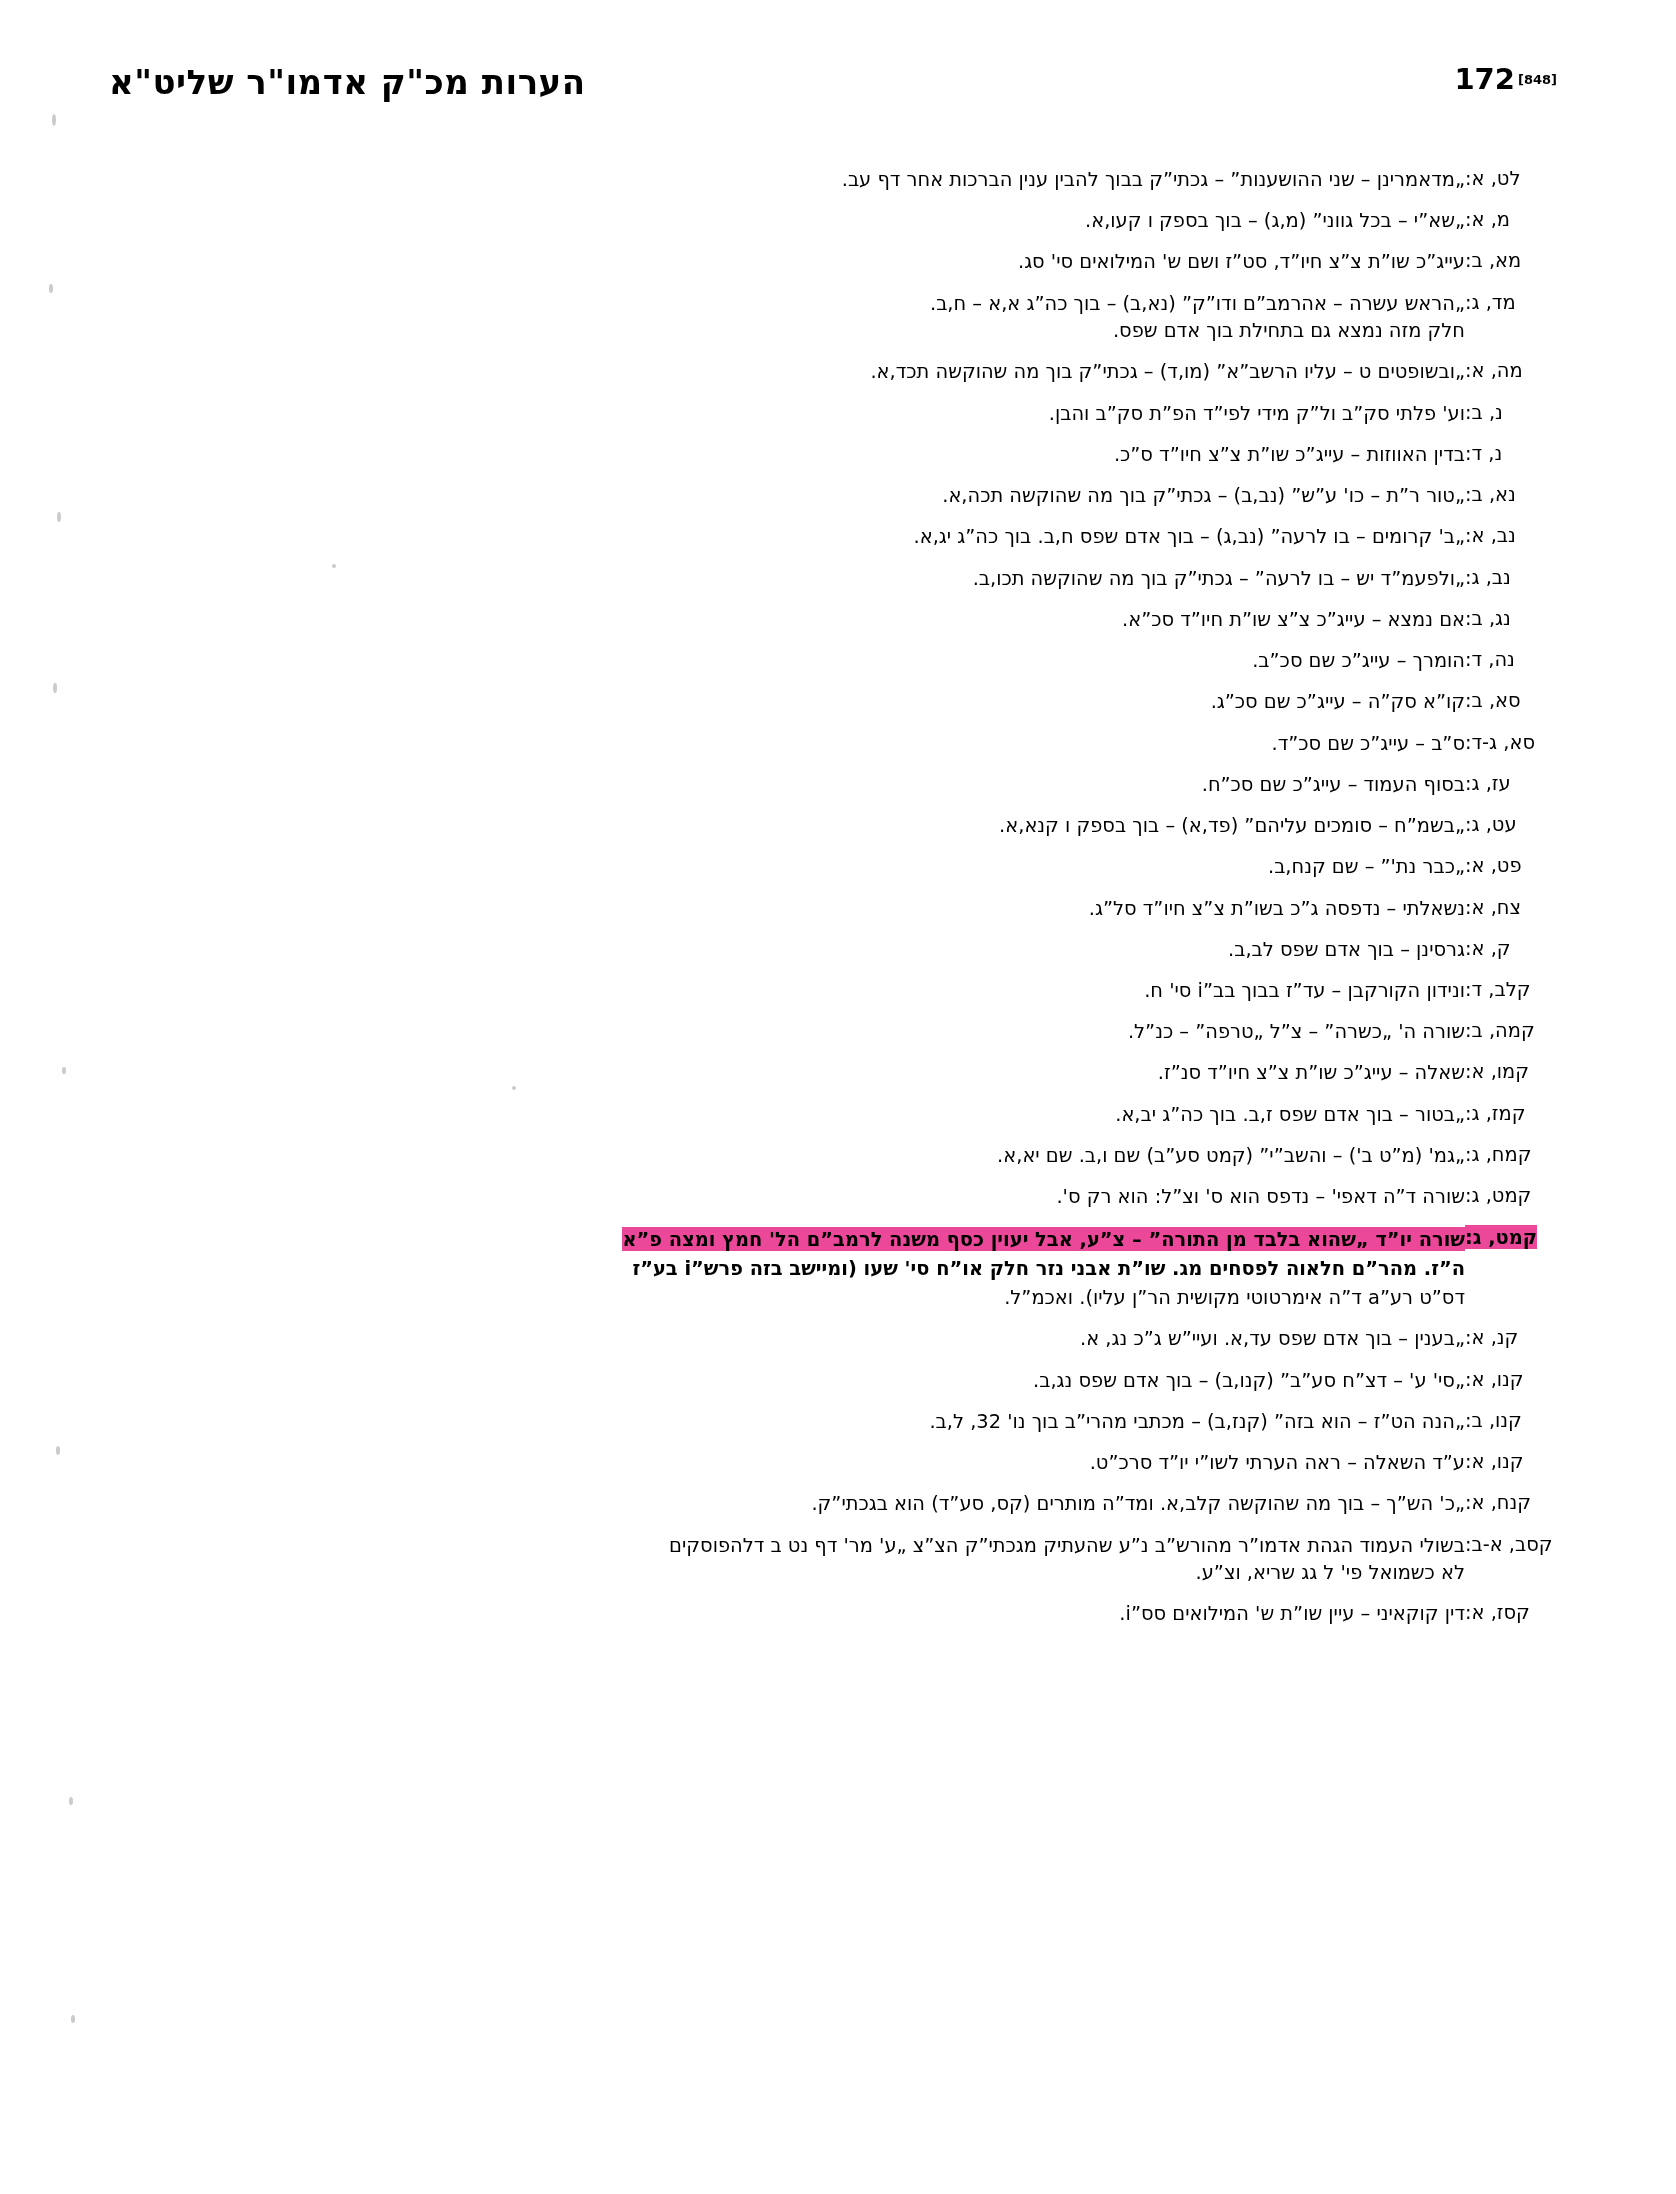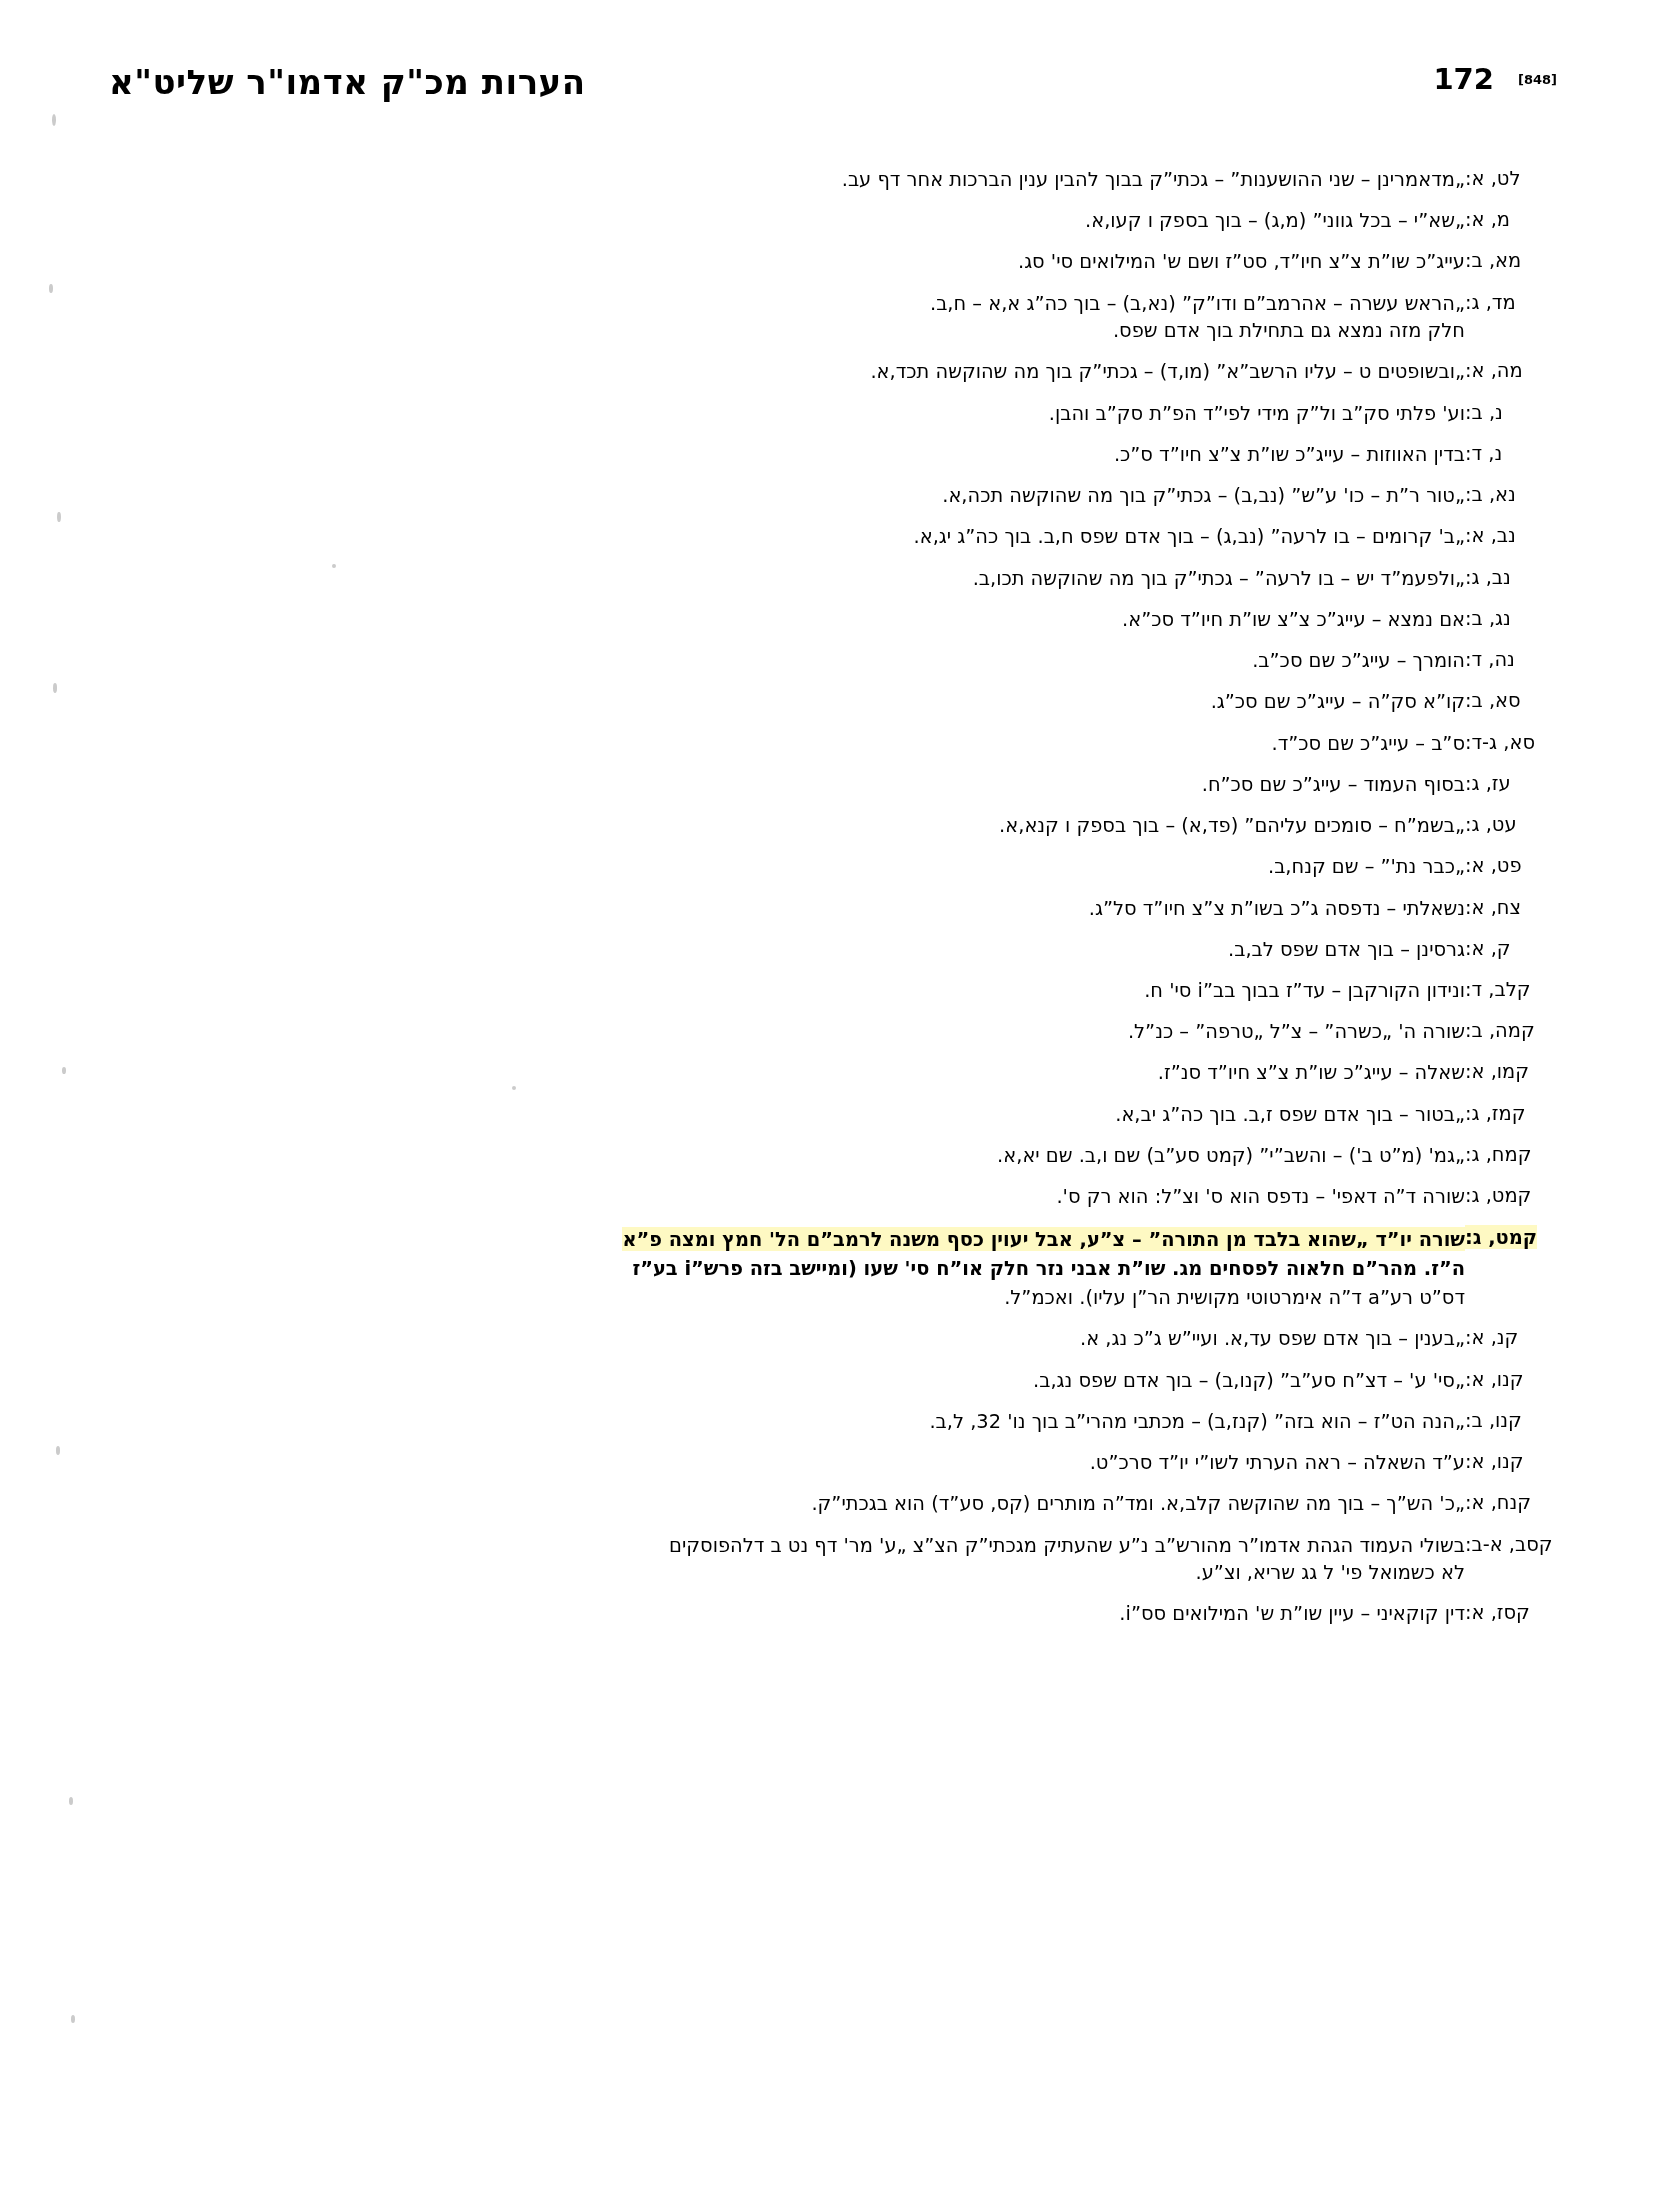--- a/index.html
+++ b/index.html
@@ -39,21 +39,21 @@
     font-family: "DejaVu Sans", sans-serif;
     font-weight: bold;
     font-size: 34px;
     letter-spacing: 0.5px;
     white-space: nowrap;
   }
   .header-right {
     display: flex;
     flex-direction: row-reverse;
     align-items: baseline;
-    gap: 24px;
+    gap: 3px;
     white-space: nowrap;
   }
   .page-number {
     font-family: "DejaVu Sans", sans-serif;
     font-weight: bold;
     font-size: 29px;
   }
   .page-bracket {
     font-family: "DejaVu Sans", sans-serif;
     font-size: 13px;
@@ -94,21 +94,21 @@
   .entry-text .line {
     display: block;
   }
   .entry-text .line.centered {
     text-align: right;
   }
   .entry.note .entry-text {
     line-height: 1.5;
   }
   .hl {
-    background: #fef9c3;
+    background: #ec4899;
     padding: 0.9px 0;
     font-weight: bold;
   }
   .bold { font-weight: bold; }
 
   
   .speck {
     position: absolute;
     background: #b9b9b9;
     border-radius: 50%;

